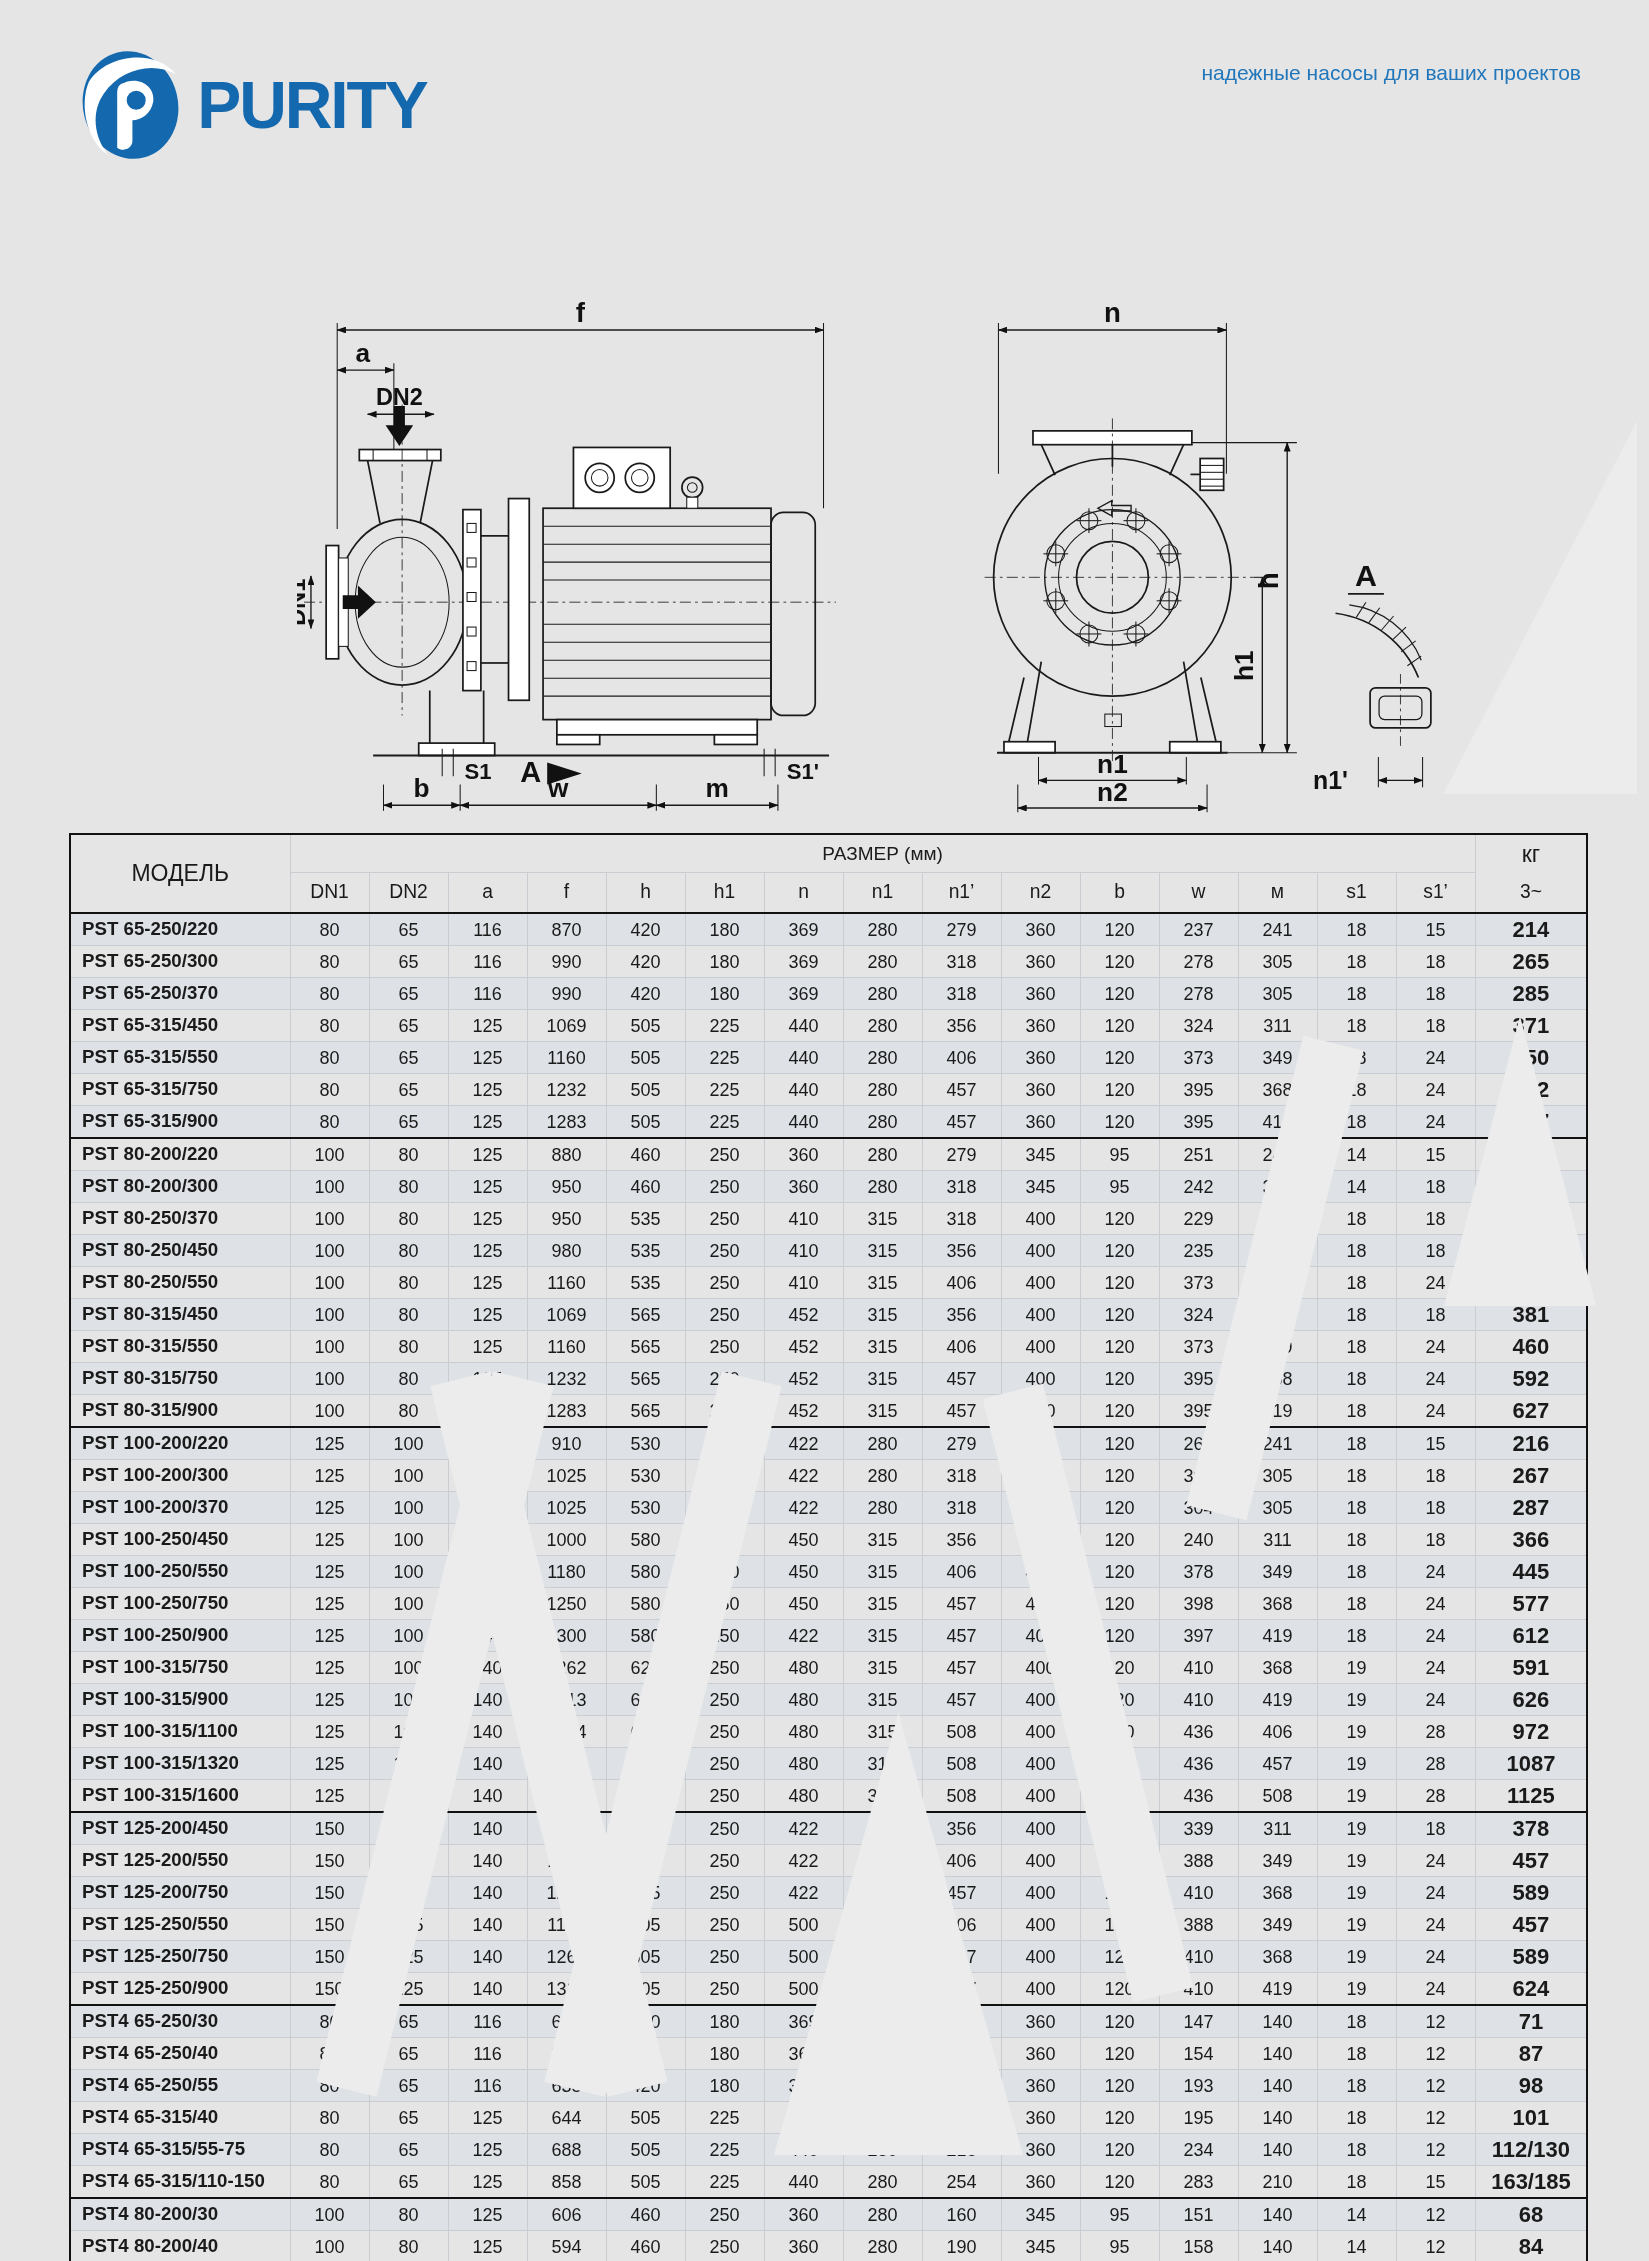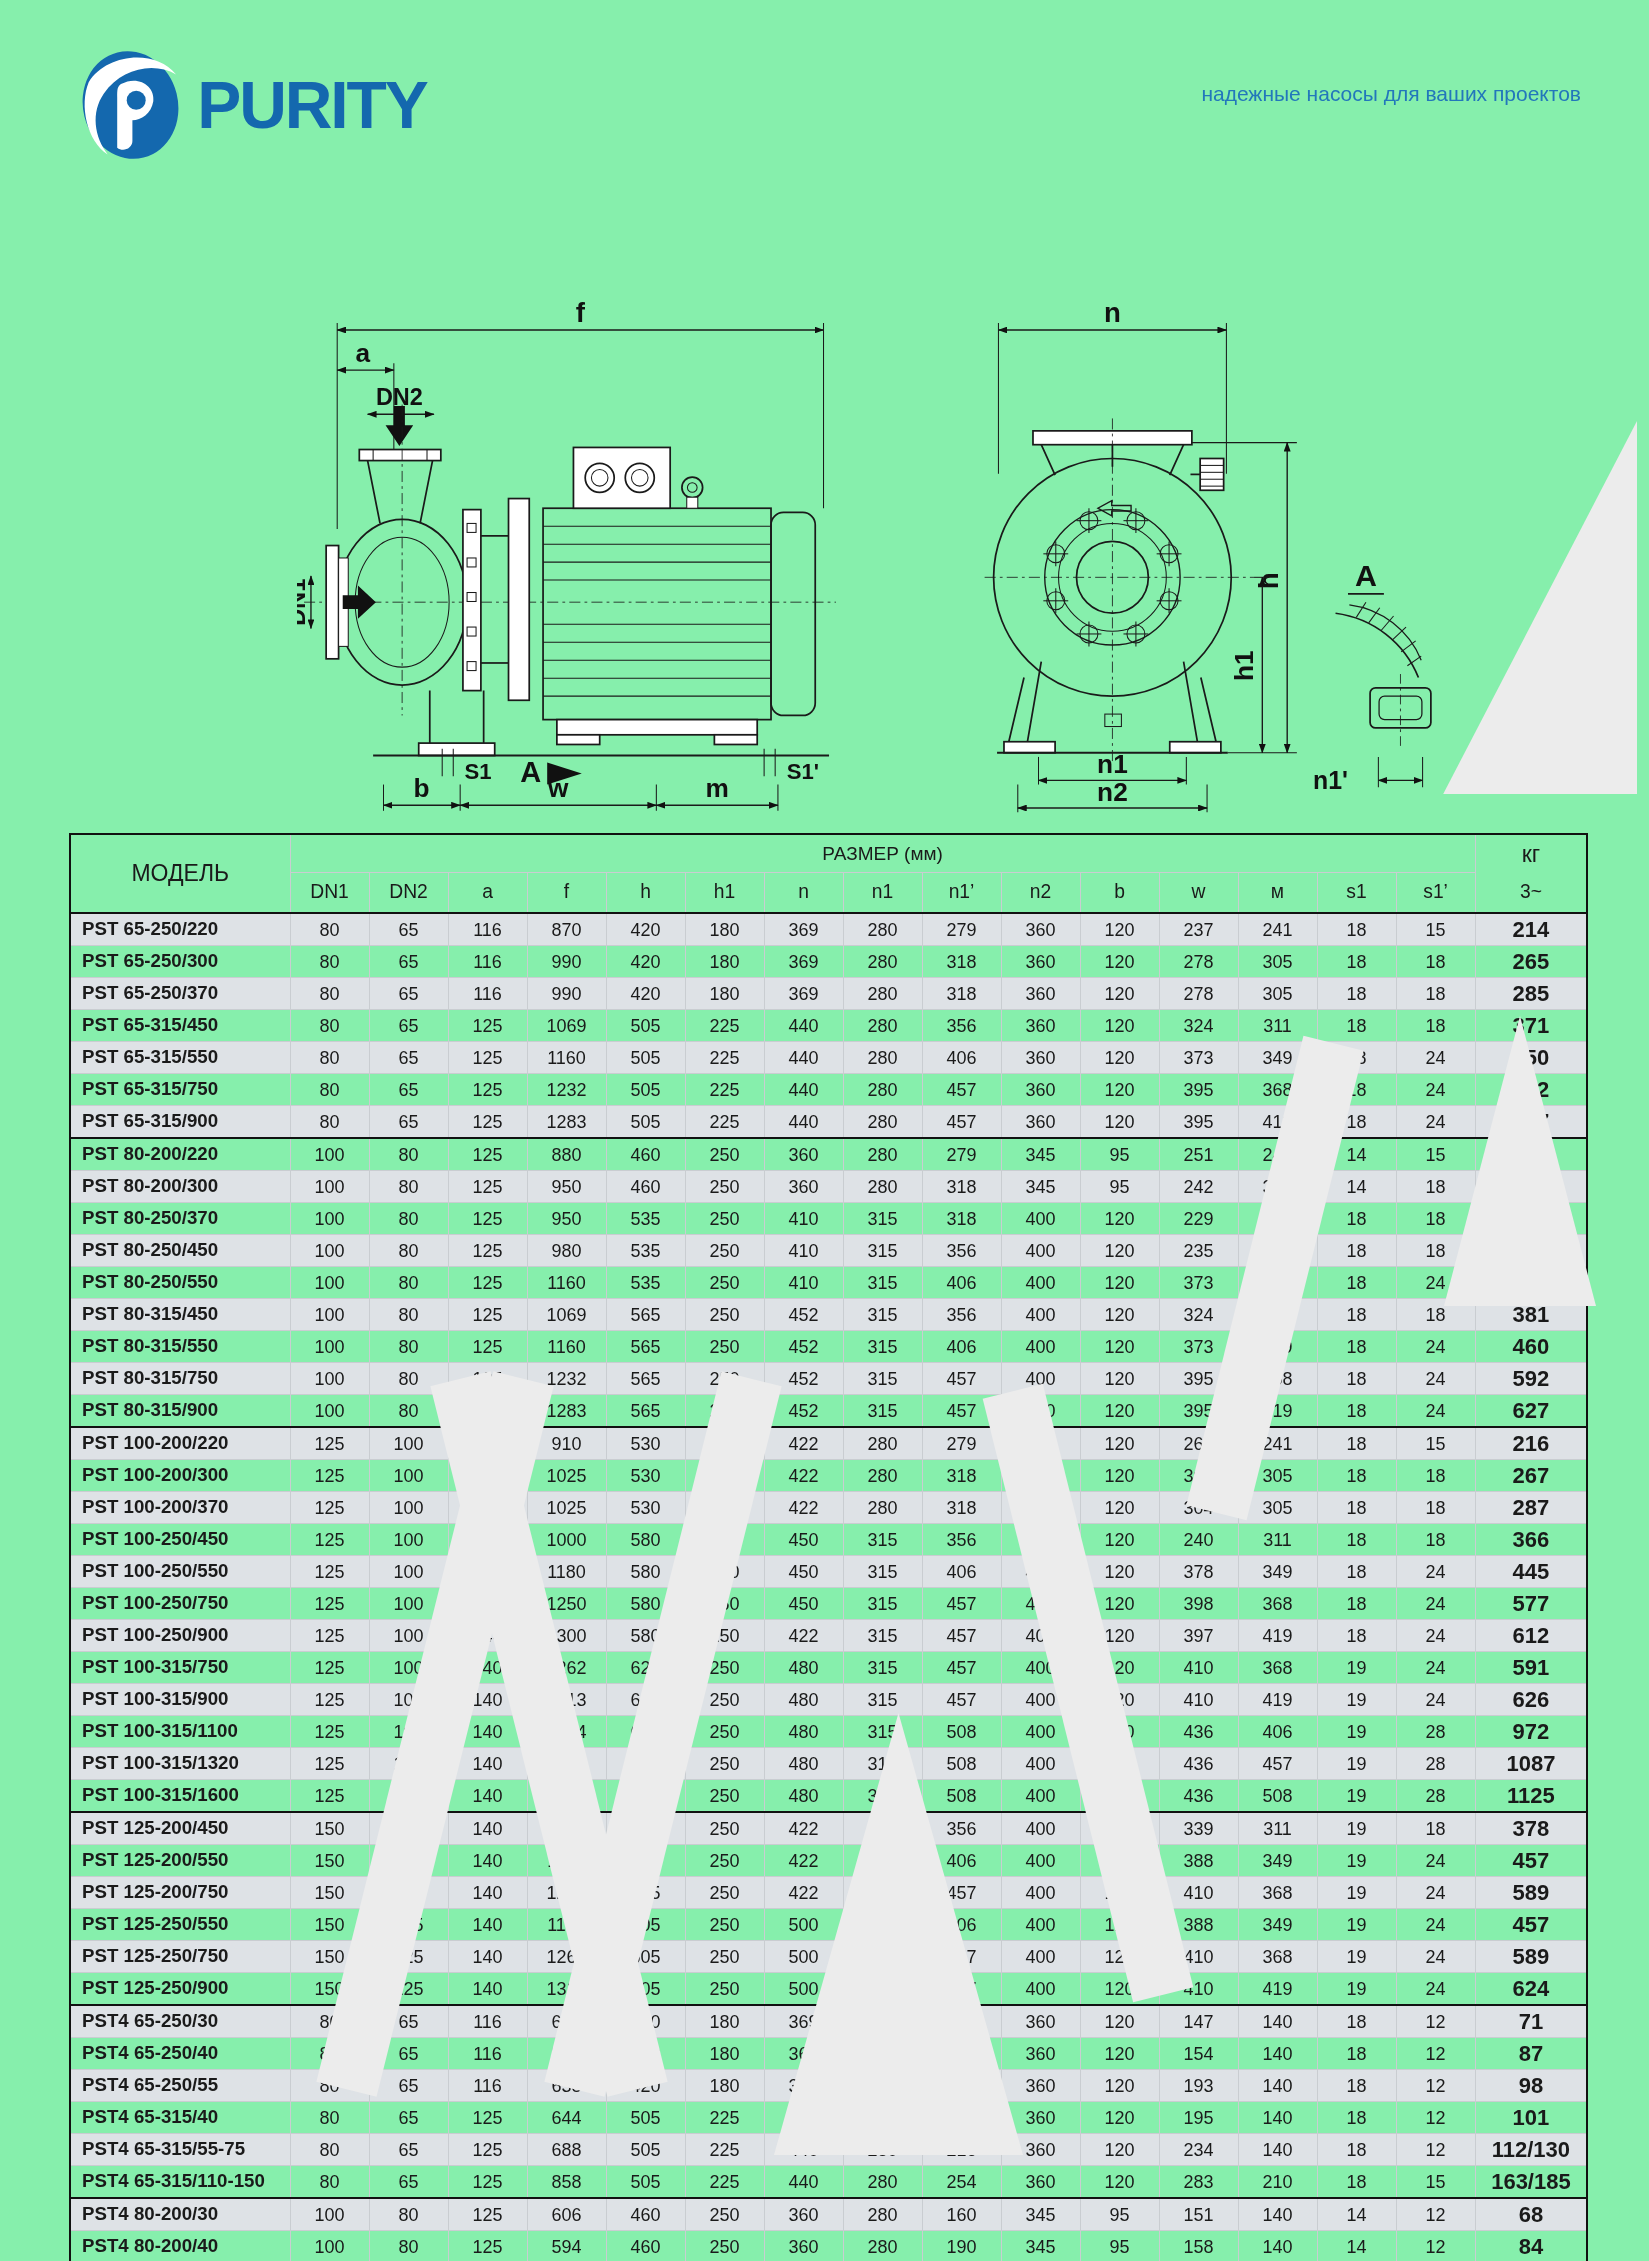--- a/index.html
+++ b/index.html
@@ -1,24 +1,24 @@
 <!DOCTYPE html>
 <html style="font-size:11px"><head>
 <meta charset="utf-8">
 <style>
   html,body{margin:0;padding:0;background:#9aa0a6;}
   .page{
-    position:relative;width:1650px;height:2261px;background:#86efac;
+    position:relative;width:1650px;height:2261px;background:#e5e5e5;
     font-family:"Liberation Sans",sans-serif;color:#1a1a1a;overflow:hidden;
     margin:0 auto;
   }
   
   .logo{position:absolute;left:72px;top:48px;display:flex;align-items:center;}
   .logo-text{font-size:66px;font-weight:bold;letter-spacing:-2.1px;color:#1468ae;line-height:1;margin-left:8.3px;}
-  .slogan{position:absolute;top:82px;right:69px;font-size:21px;color:#2277bb;}
+  .slogan{position:absolute;top:61px;right:69px;font-size:21px;color:#2277bb;}
   
   .wm{position:absolute;background:#ececec;z-index:2;pointer-events:none;}
   .ct{position:relative;z-index:3;}
   
   .drawing{position:absolute;z-index:3;}
   .drawing text{font-family:"Liberation Sans",sans-serif;font-weight:bold;fill:#111;}
   
   table.dims{
     position:absolute;left:69px;top:833px;width:1513px;
     border-collapse:collapse;table-layout:fixed;z-index:1;

